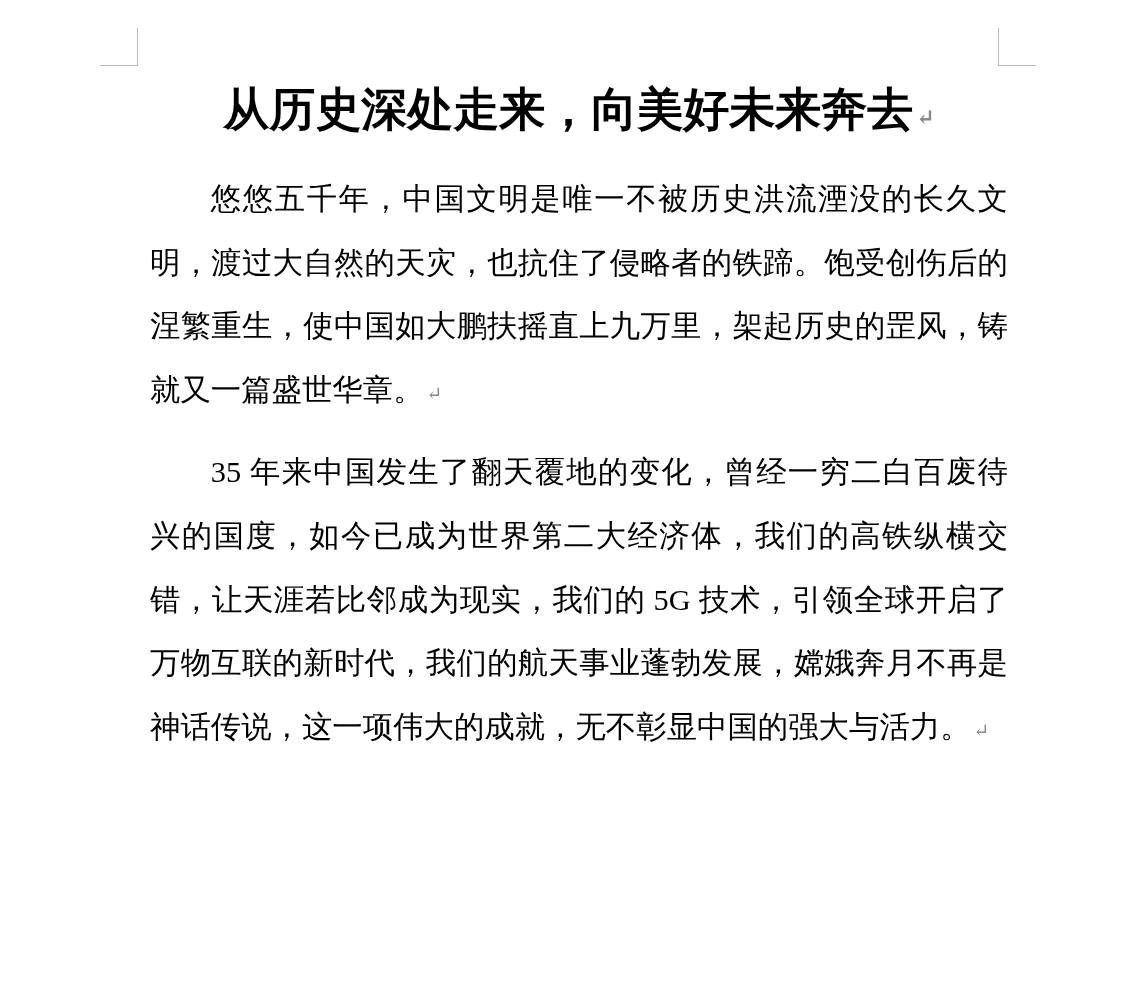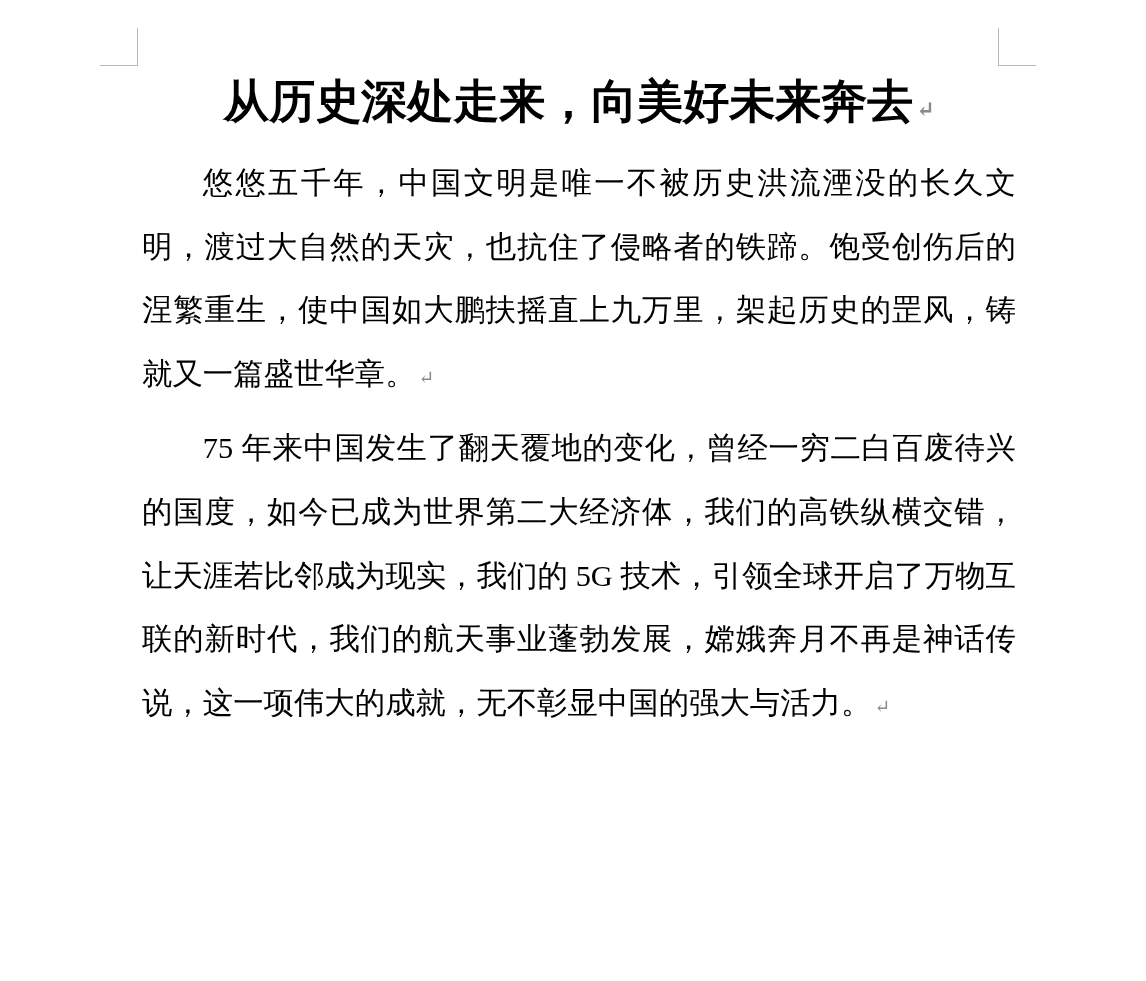--- a/index.html
+++ b/index.html
@@ -32,30 +32,30 @@
     border-left: 1px solid #b9b9b3;
     border-bottom: 1px solid #b9b9b3;
   }
   .content {
     position: absolute;
     left: 134px;
     top: 60px;
     width: 890px;
   }
   h1.doc-title {
-    margin: 8px;
+    margin: 16px;
     font-size: 46px;
     font-weight: bold;
     line-height: 68px;
     text-align: center;
     white-space: nowrap;
     letter-spacing: 0;
   }
   p.body-para {
-    margin: 8px;
+    margin: 16px;
     font-size: 30.4px;
     line-height: 63.6px;
     text-align: justify;
     text-indent: 2em;
     letter-spacing: 0;
   }
   .pmark {
     font-size: 19px;
     color: #8a8a8a;
     margin-left: 3px;
@@ -71,15 +71,15 @@
 <div class="crop tl"></div>
 <div class="crop tr"></div>
 
 <div class="content">
 
   <h1 class="doc-title"><span>从历史深处走来，向美好未来奔去</span><span class="pmark">↵</span></h1>
 
   <p class="body-para"><span>悠悠五千年，中国文明是唯一不被历史洪流湮没的长久文明，渡过大自然的天灾，也抗住了侵略者的铁蹄。饱受创伤后的涅繁重生，使中国如大鹏扶摇直上九万里，架起历史的罡风，铸就又一篇盛世华章。</span><span class="pmark">↵</span></p>
 
 
-  <p class="body-para"><span>75 年来中国发生了翻天覆地的变化，曾经一穷二白百废待兴的国度，如今已成为世界第二大经济体，我们的高铁纵横交错，让天涯若比邻成为现实，我们的 5G 技术，引领全球开启了万物互联的新时代，我们的航天事业蓬勃发展，嫦娥奔月不再是神话传说，这一项伟大的成就，无不彰显中国的强大与活力。</span><span class="pmark">↵</span></p>
+  <p class="body-para"><span>35 年来中国发生了翻天覆地的变化，曾经一穷二白百废待兴的国度，如今已成为世界第二大经济体，我们的高铁纵横交错，让天涯若比邻成为现实，我们的 5G 技术，引领全球开启了万物互联的新时代，我们的航天事业蓬勃发展，嫦娥奔月不再是神话传说，这一项伟大的成就，无不彰显中国的强大与活力。</span><span class="pmark">↵</span></p>
 
 </div>
 
 </body></html>

